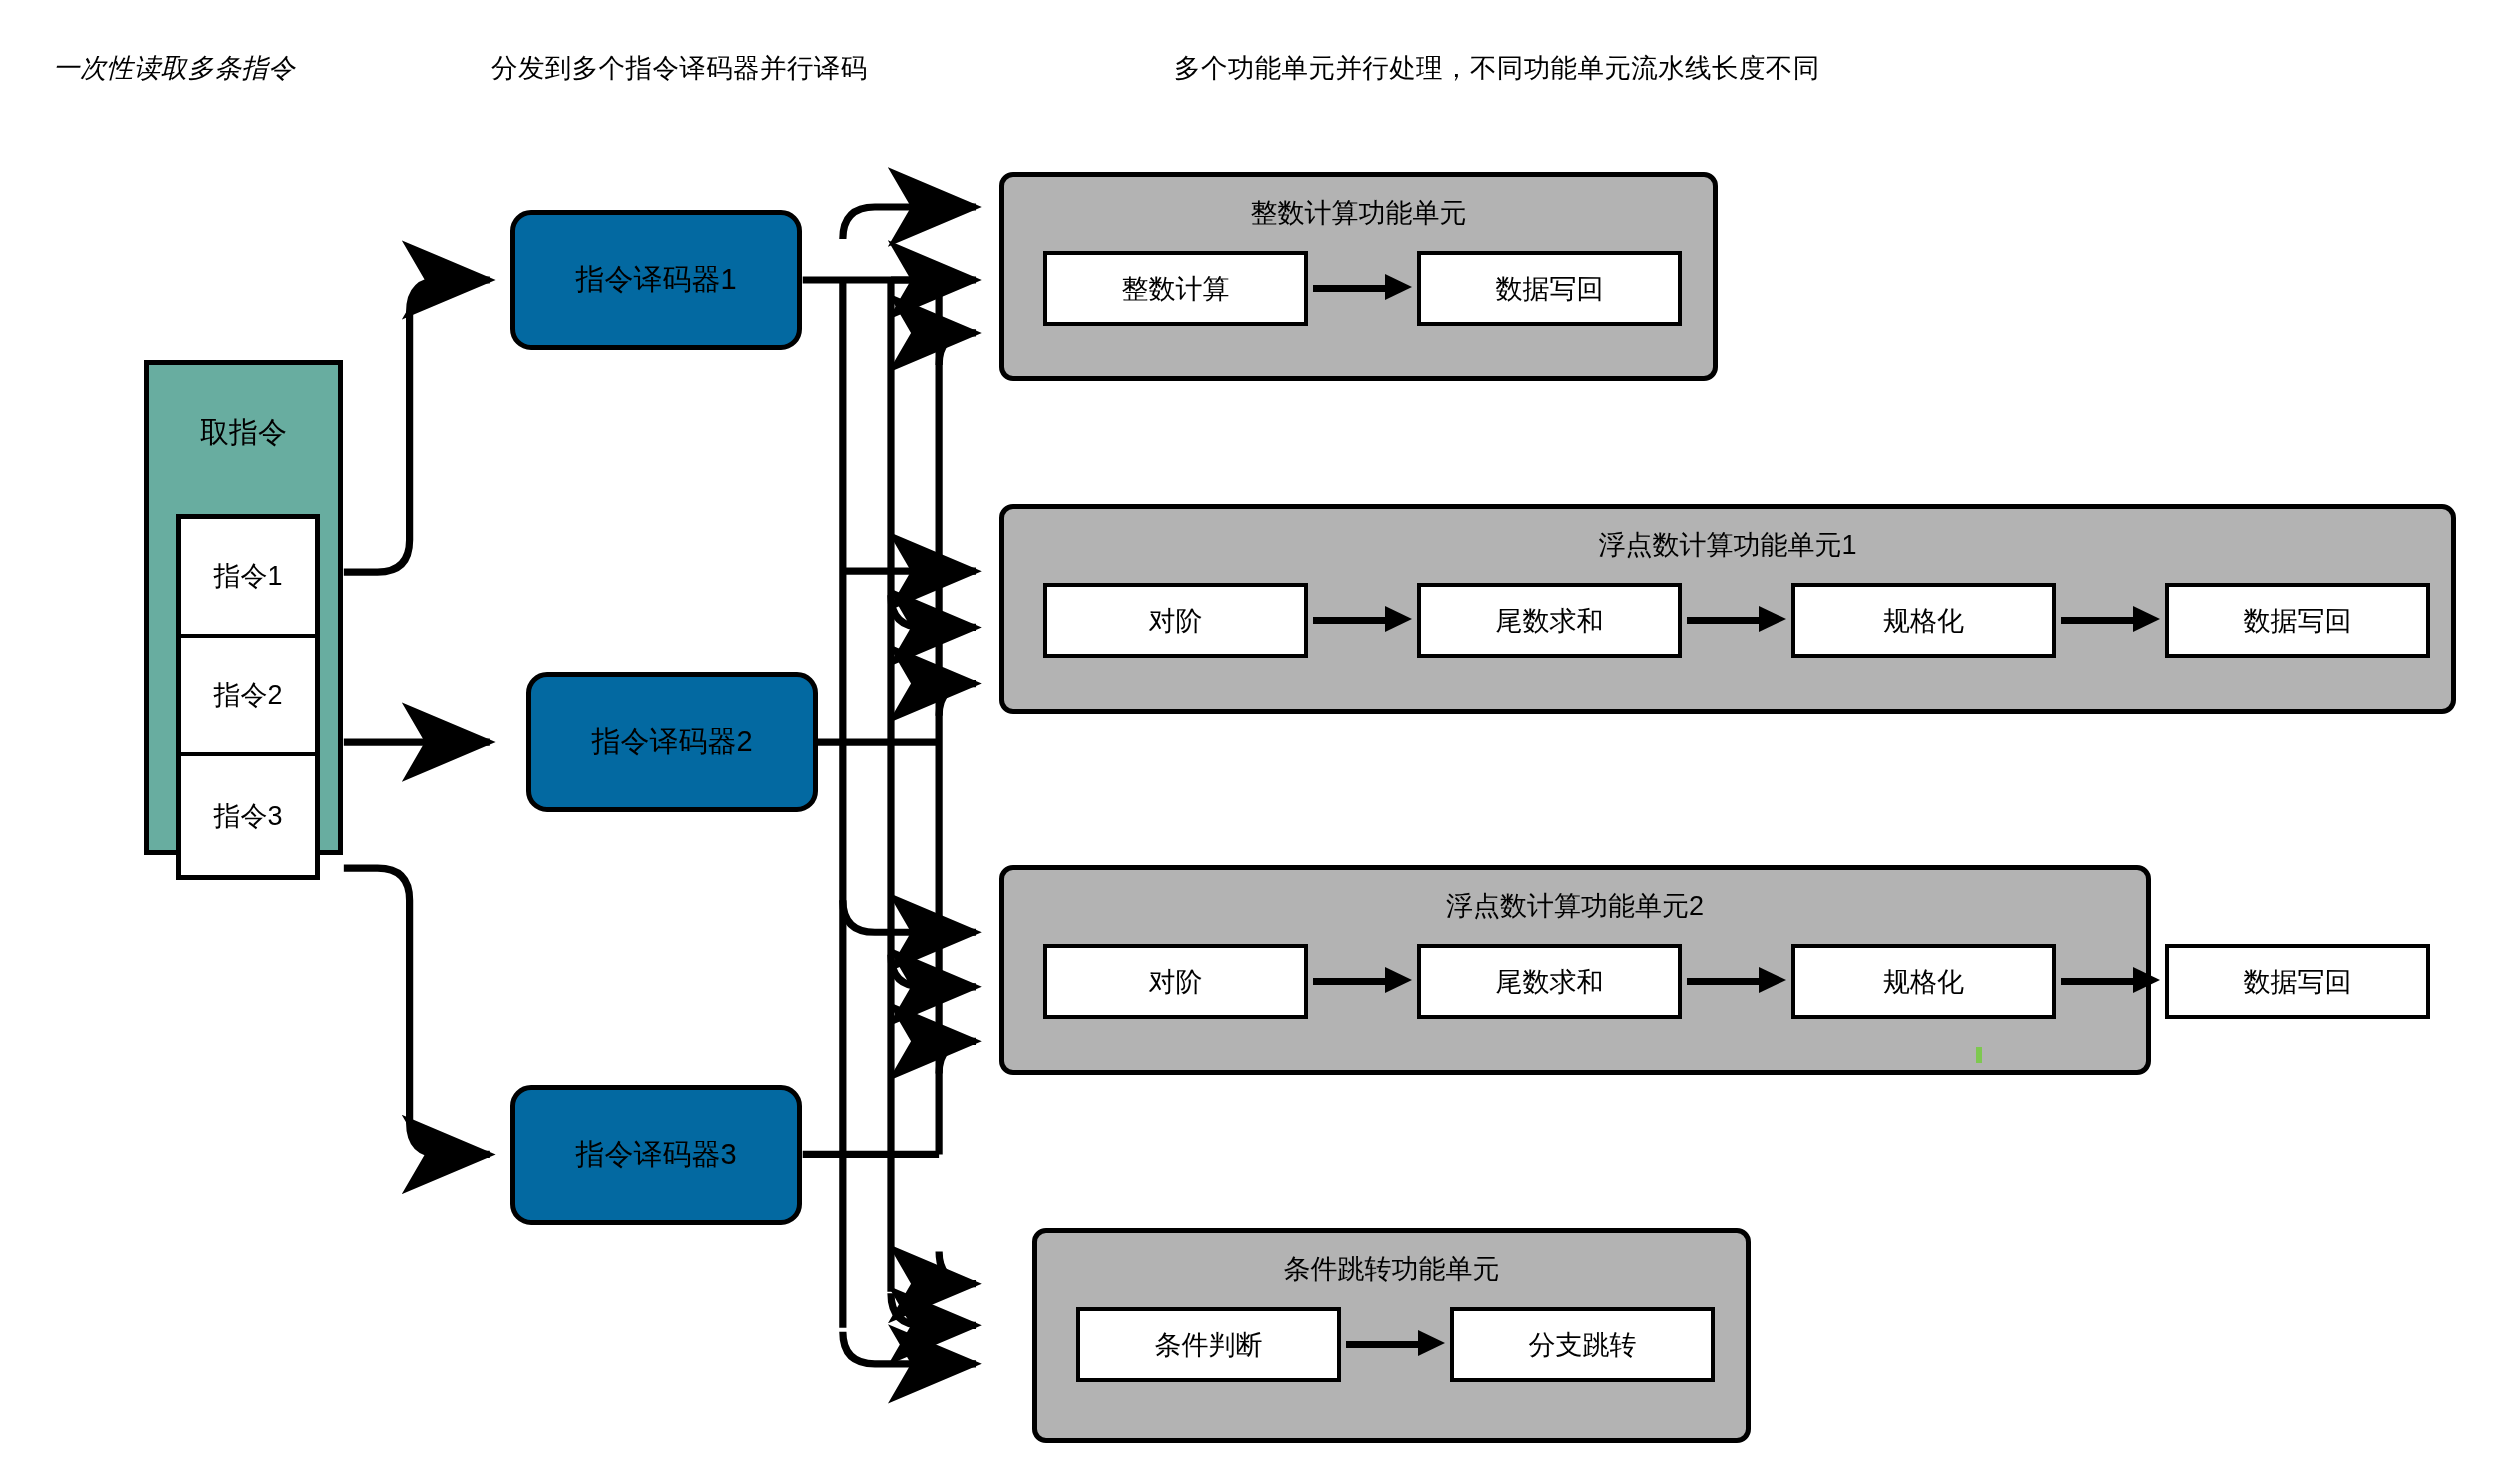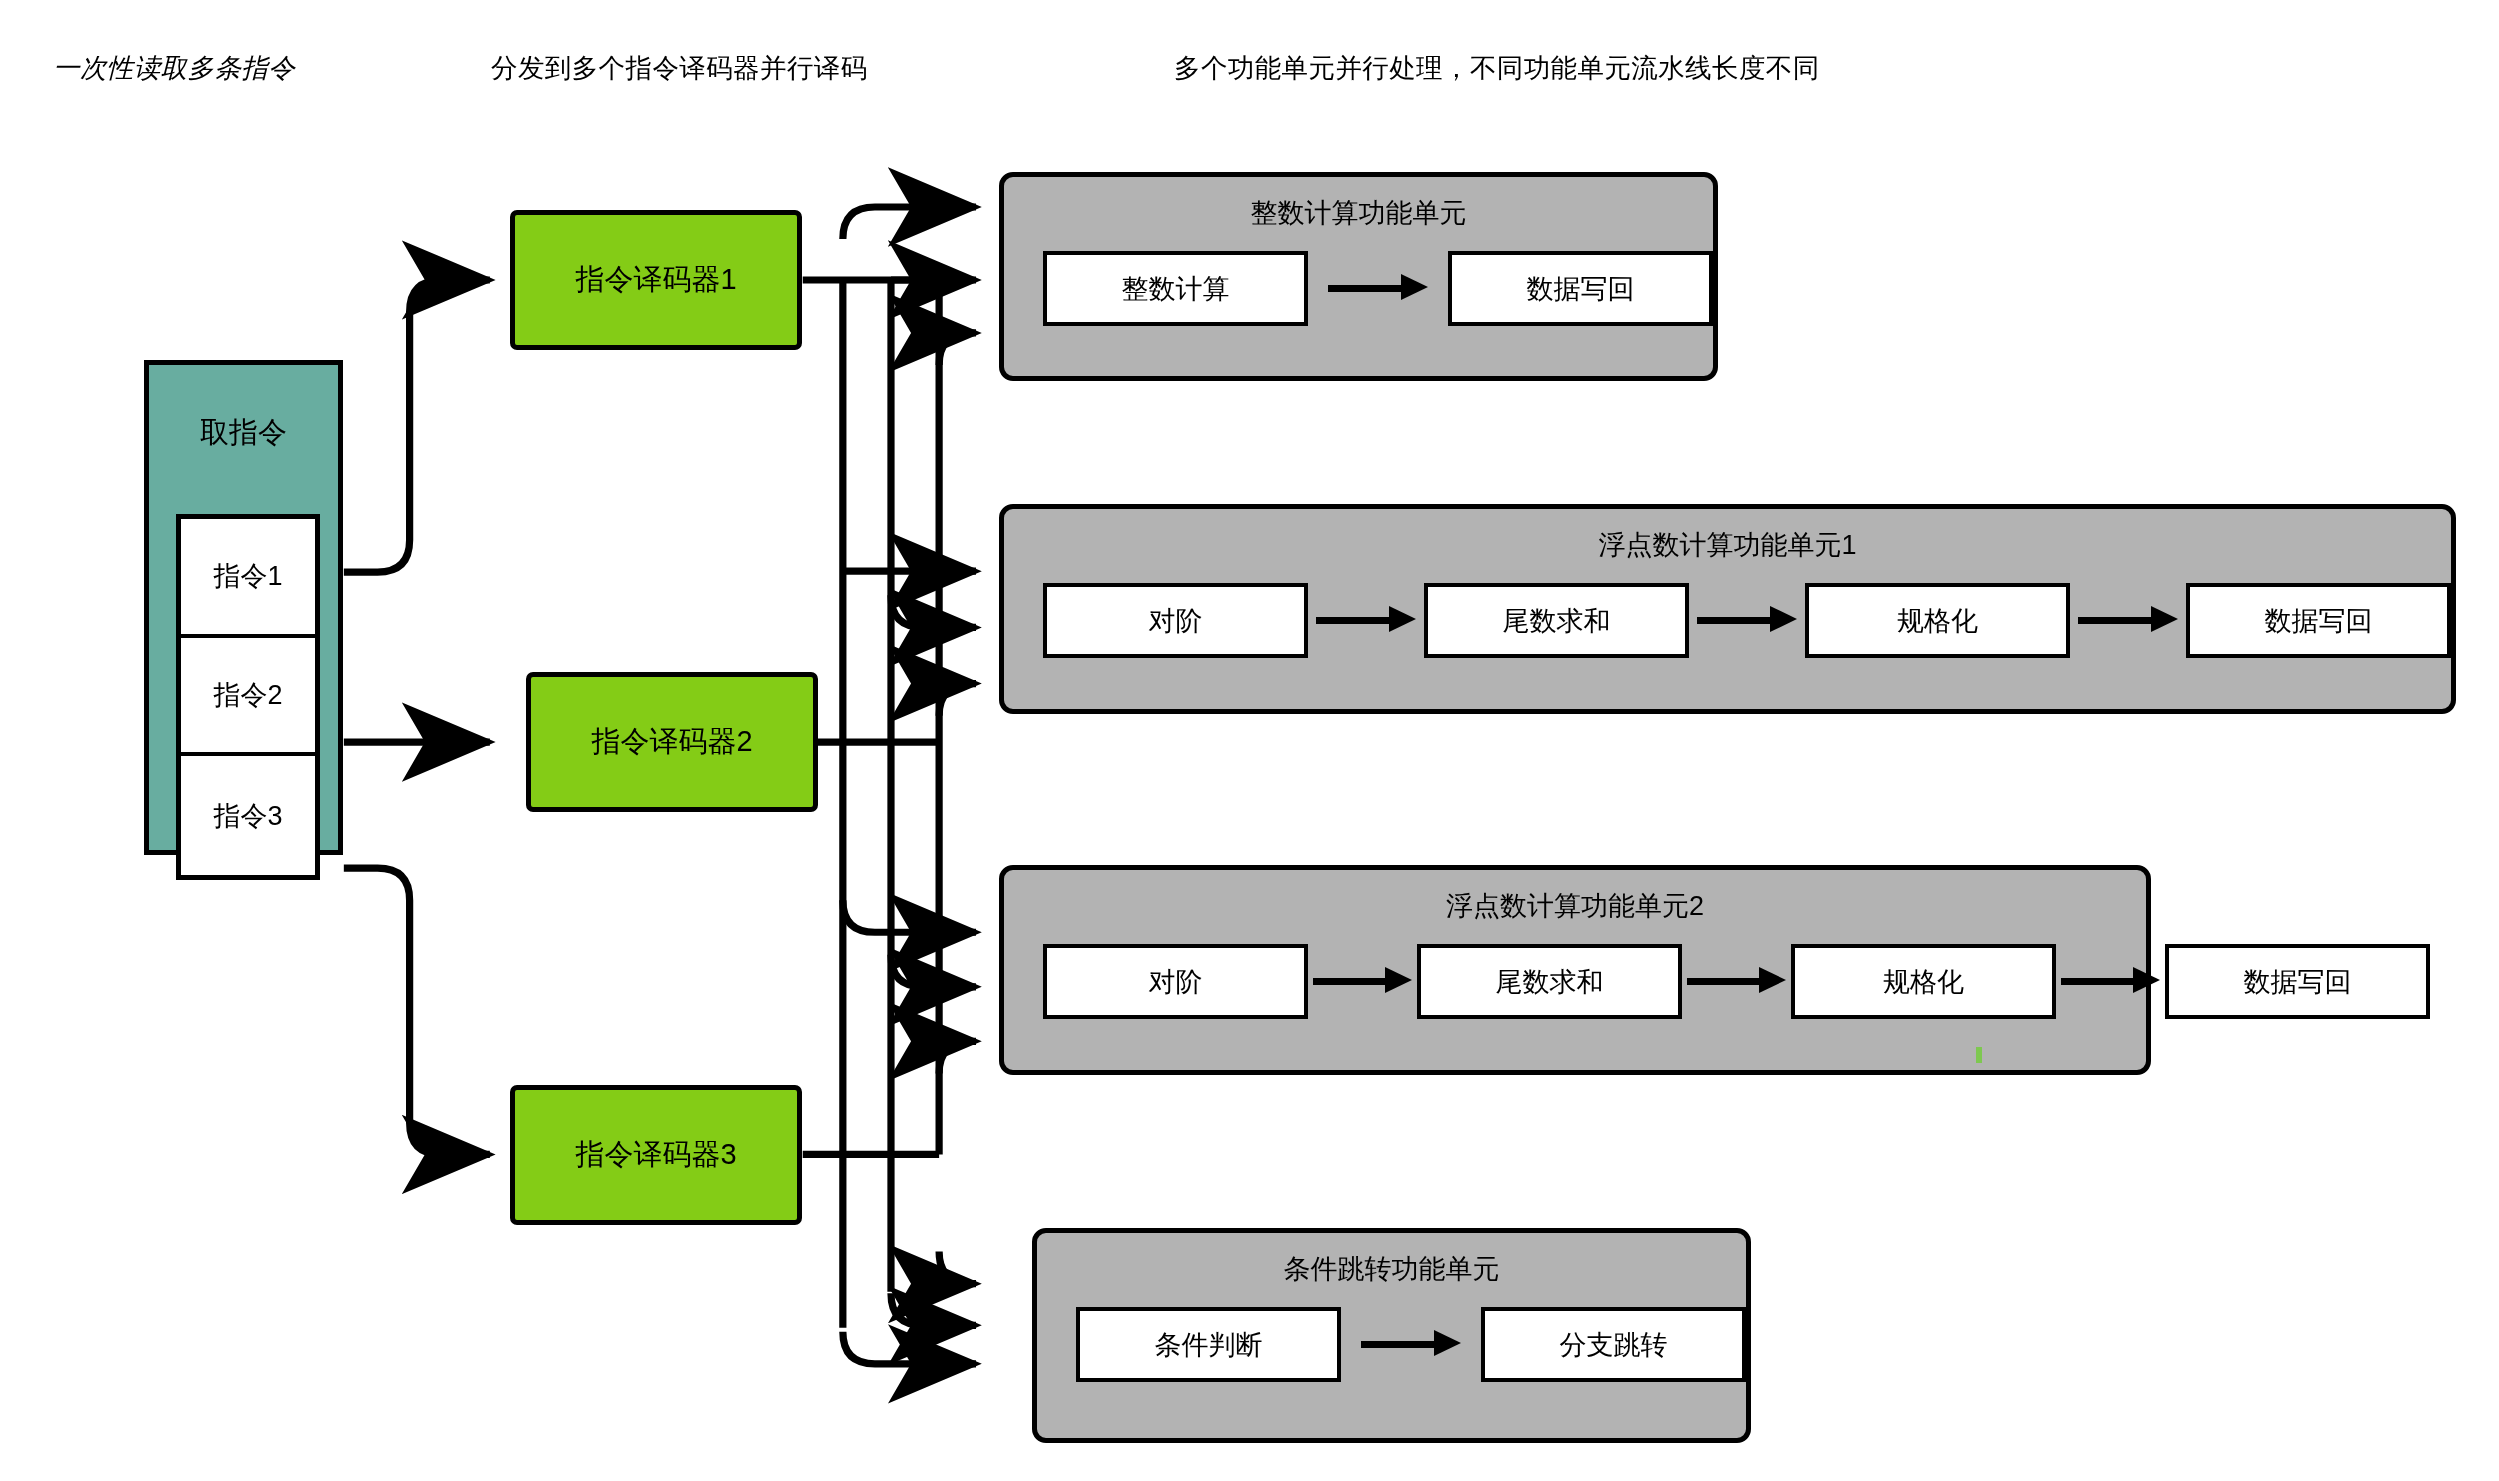--- a/index.html
+++ b/index.html
@@ -75,23 +75,23 @@
     color: #000000;
     border-bottom: 4.8px solid #000000;
   }
   .instr-cell:last-child { border-bottom: none; }
 
   
   .decoder {
     position: absolute;
     width: 292px;
     height: 140px;
-    background: #84cc16;
+    background: #0369a1;
     border: 5.6px solid #000000;
-    border-radius: 7px;
+    border-radius: 21px;
     box-sizing: border-box;
     display: flex;
     align-items: center;
     justify-content: center;
     font-size: 29px;
     color: #000000;
   }
   #decoder-1 { left: 510px; top: 210px; }
   #decoder-2 { left: 526px; top: 672px; }
   #decoder-3 { left: 510px; top: 1085px; }
@@ -113,21 +113,21 @@
     font-size: 27px;
     color: #000000;
   }
   .stages {
     position: absolute;
     left: 0;
     top: 74px;
     width: 100%;
     display: flex;
     align-items: center;
-    justify-content: space-between;
+    justify-content: flex-start;
     padding-left: 39px;
     box-sizing: border-box;
   }
   .stage-box {
     width: 265px;
     height: 75px;
     background: #ffffff;
     border: 4.8px solid #000000;
     box-sizing: border-box;
     display: flex;

